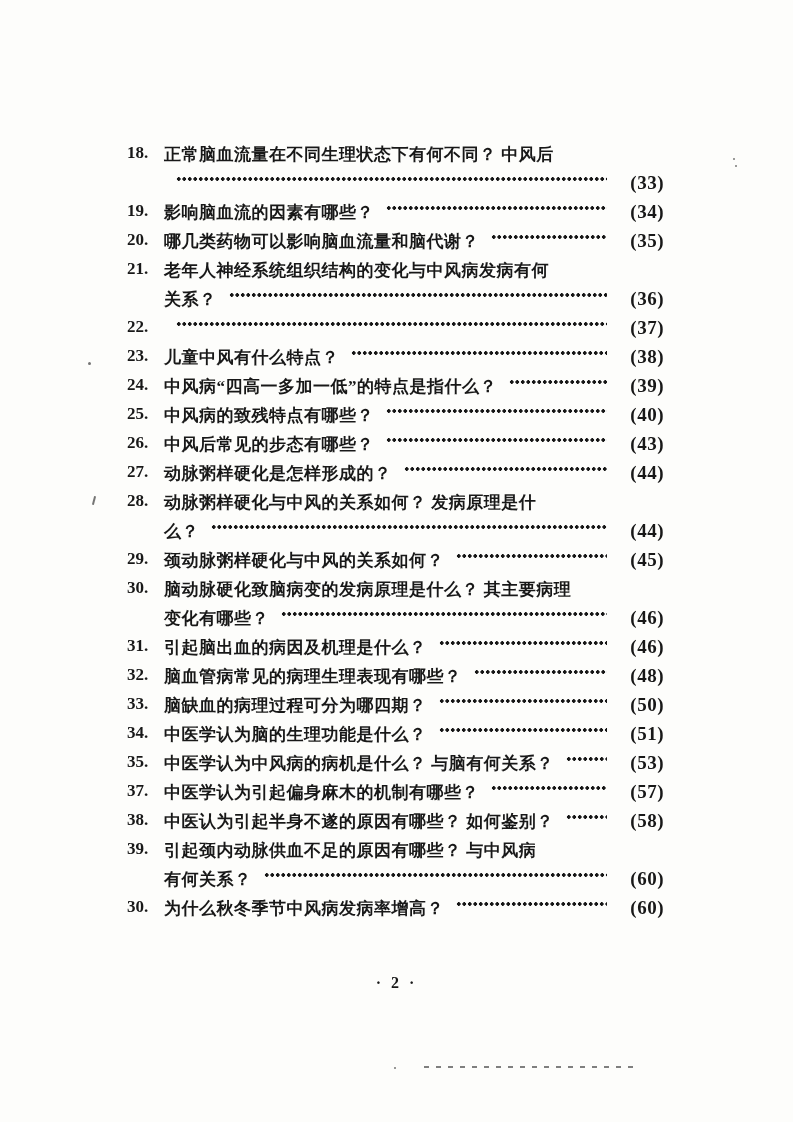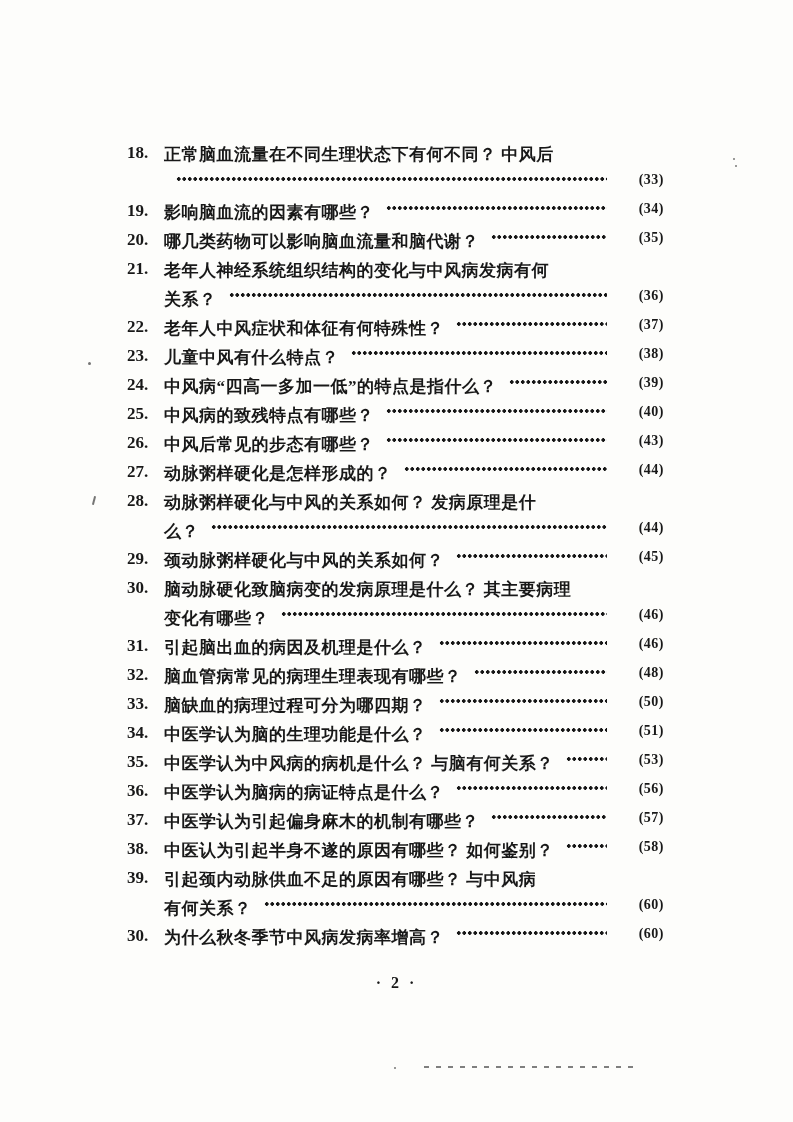--- a/index.html
+++ b/index.html
@@ -41,21 +41,21 @@
     margin: 4px 9px 0 12px;
     background-image: radial-gradient(circle, #161616 1.6px, transparent 1.9px);
     background-size: 5.5px 6px;
     background-repeat: repeat-x;
     background-position: left center;
   }
   .pageno {
     flex: 0 0 48px;
     width: 48px;
     text-align: right;
-    font-size: 14px;
+    font-size: 19px;
     letter-spacing: 0.5px;
   }
 
   .footer-pageno {
     position: absolute;
     left: 0; right: 0;
     top: 974px;
     text-align: center;
     font-size: 16px;
     font-weight: 600;
@@ -132,21 +132,20 @@
 
   </div>
       <div class="toc-row">
     <span class="num"></span>
     <span class="txt">关系？</span>
     <span class="leader"></span>
     <span class="pageno">(36)</span>
   </div>
       <div class="toc-row">
     <span class="num">22.</span>
-    <span class="txt">老年人中风症状和体征有何特殊性？</span>
     <span class="leader"></span>
     <span class="pageno">(37)</span>
   </div>
       <div class="toc-row">
     <span class="num">23.</span>
     <span class="txt">儿童中风有什么特点？</span>
     <span class="leader"></span>
     <span class="pageno">(38)</span>
   </div>
       <div class="toc-row">
@@ -223,26 +222,20 @@
     <span class="num">34.</span>
     <span class="txt">中医学认为脑的生理功能是什么？</span>
     <span class="leader"></span>
     <span class="pageno">(51)</span>
   </div>
       <div class="toc-row">
     <span class="num">35.</span>
     <span class="txt">中医学认为中风病的病机是什么？ 与脑有何关系？</span>
     <span class="leader"></span>
     <span class="pageno">(53)</span>
-  </div>
-      <div class="toc-row">
-    <span class="num">36.</span>
-    <span class="txt">中医学认为脑病的病证特点是什么？</span>
-    <span class="leader"></span>
-    <span class="pageno">(56)</span>
   </div>
       <div class="toc-row">
     <span class="num">37.</span>
     <span class="txt">中医学认为引起偏身麻木的机制有哪些？</span>
     <span class="leader"></span>
     <span class="pageno">(57)</span>
   </div>
       <div class="toc-row">
     <span class="num">38.</span>
     <span class="txt">中医认为引起半身不遂的原因有哪些？ 如何鉴别？</span>

